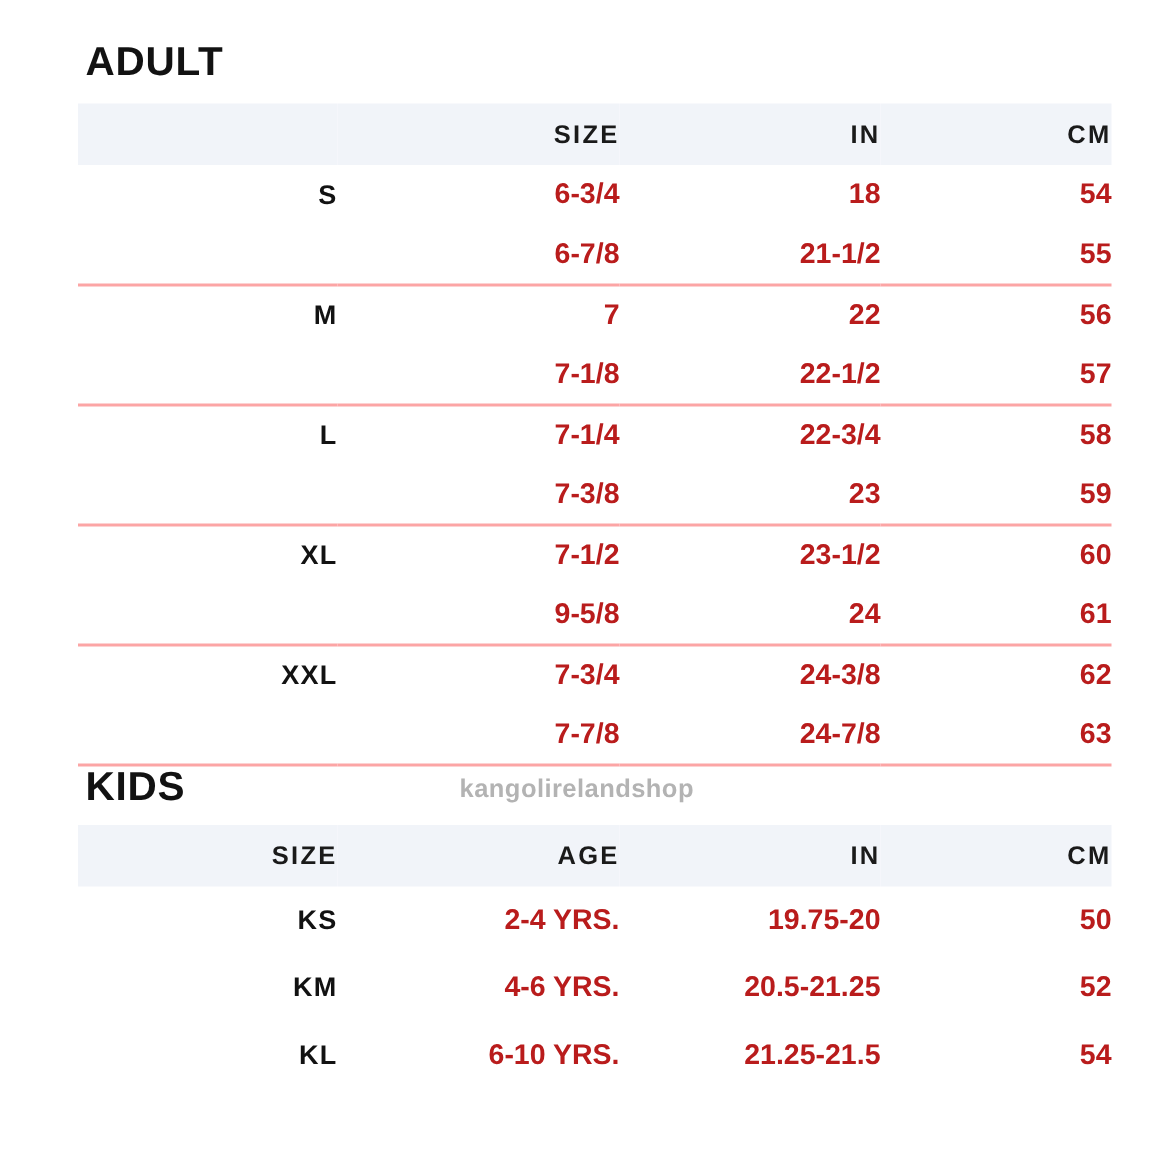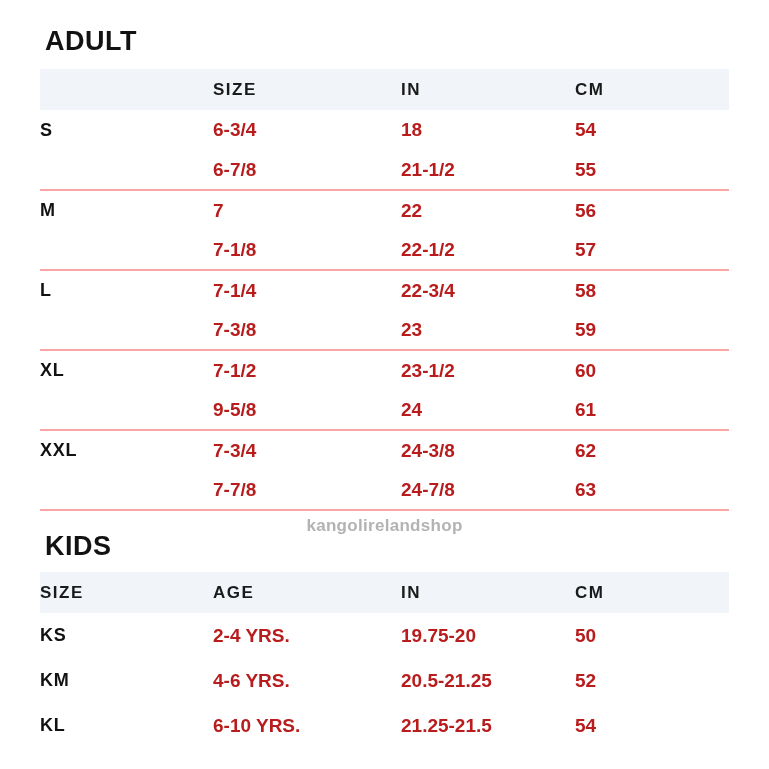--- a/index.html
+++ b/index.html
@@ -9,41 +9,42 @@
     background: #ffffff;
     font-family: "Liberation Sans", sans-serif;
     color: #111111;
     overflow: hidden;
   }
   .page {
     width: 769px;
     height: 542px;
     padding-top: 28px;
     position: relative;
+    padding-left: 12px;
   }
   .section-title {
     margin-left: 45px;
     font-size: 27px;
     font-weight: 800;
     letter-spacing: 0.5px;
     color: #121212;
     line-height: 1;
   }
   .size-table {
     width: 689px;
     margin-left: 40px;
     border-collapse: collapse;
     table-layout: fixed;
   }
   .size-table col.c1 { width: 173px; }
   .size-table col.c2 { width: 188px; }
   .size-table col.c3 { width: 174px; }
   .size-table col.c4 { width: 154px; }
   .size-table th, .size-table td {
-    text-align: left;
+    text-align: right;
     vertical-align: middle;
     padding: 0;
   }
   .size-table thead th {
     background: #f1f4f9;
     height: 41px;
     font-size: 17px;
     font-weight: 800;
     letter-spacing: 1.5px;
     color: #1a1a1a;
@@ -58,21 +59,21 @@
   .size-table tbody td.row-label {
     font-size: 18px;
     font-weight: 800;
     letter-spacing: 0.8px;
     color: #121212;
   }
   #adult-table tr.group-end td {
     border-bottom: 2px solid #fca5a5;
   }
   #adult-table { margin-top: 14px; }
-  #kids-heading { margin-top: 22px; }
+  #kids-heading { }
   #kids-table { margin-top: 12px; }
   .watermark {
     position: absolute;
     left: 0;
     bottom: 6px;
     width: 100%;
     text-align: center;
     font-size: 17px;
     letter-spacing: 0.3px;
     color: #b3b3b3;

